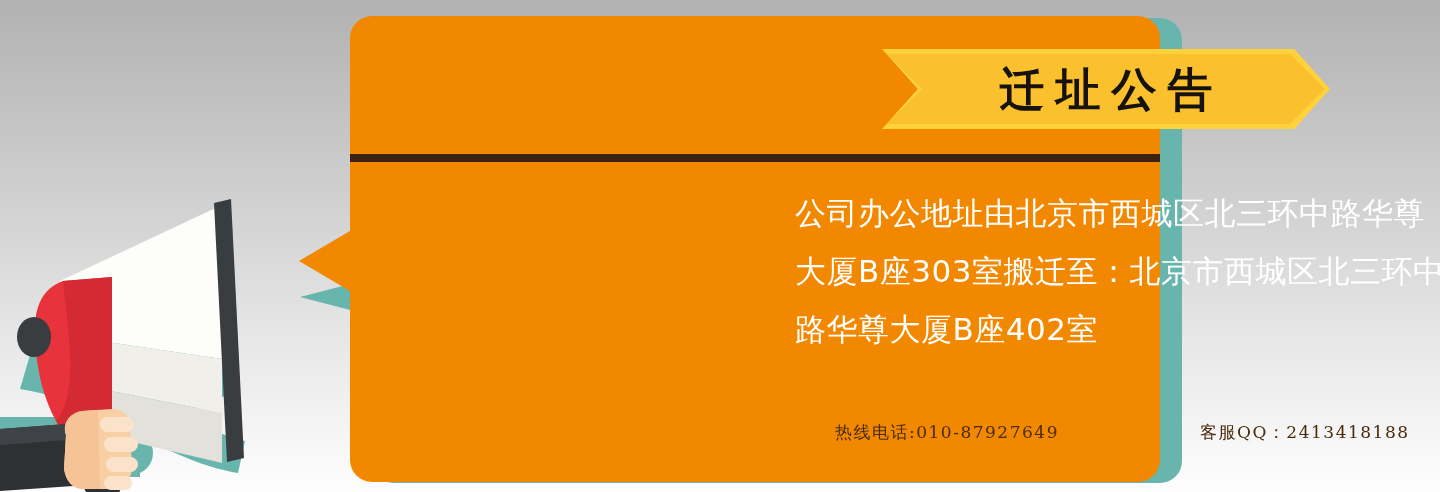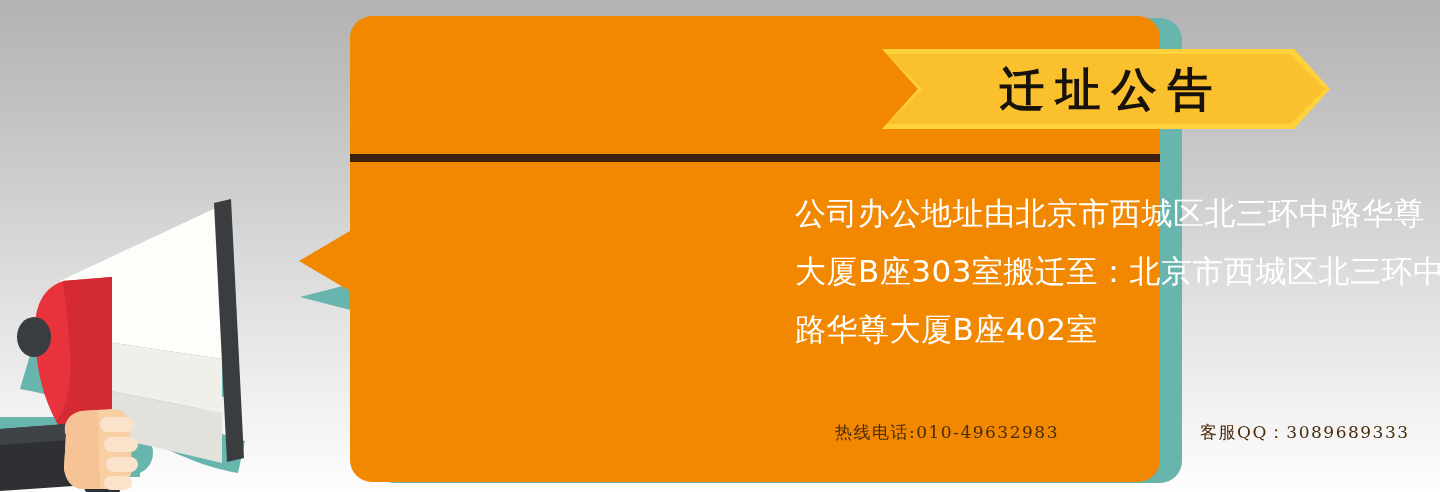--- a/index.html
+++ b/index.html
@@ -228,20 +228,20 @@
 
     <div class="ribbon-wrap">
       <div class="ribbon-outer"></div>
       <div class="ribbon-inner"></div>
       <div class="ribbon-title">迁址公告</div>
     </div>
 
     <div class="body-text">公司办公地址由北京市西城区北三环中路华尊大厦B座303室搬迁至：北京市西城区北三环中路华尊大厦B座402室</div>
 
     <div class="footer">
-      <div class="footer-item footer-phone">热线电话:010-49632983</div>
-      <div class="footer-item footer-qq">客服QQ：3089689333</div>
+      <div class="footer-item footer-phone">热线电话:010-87927649</div>
+      <div class="footer-item footer-qq">客服QQ：2413418188</div>
     </div>
   </div>
 
   <div class="tail"></div>
 
 </div>
 
 </body></html>

